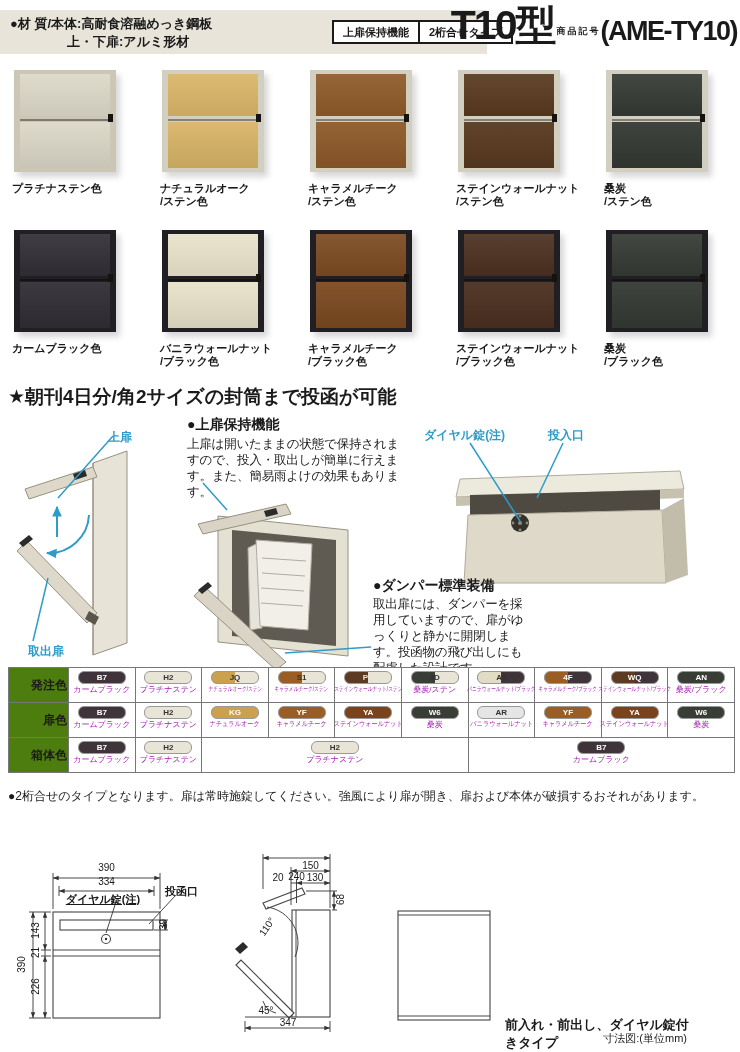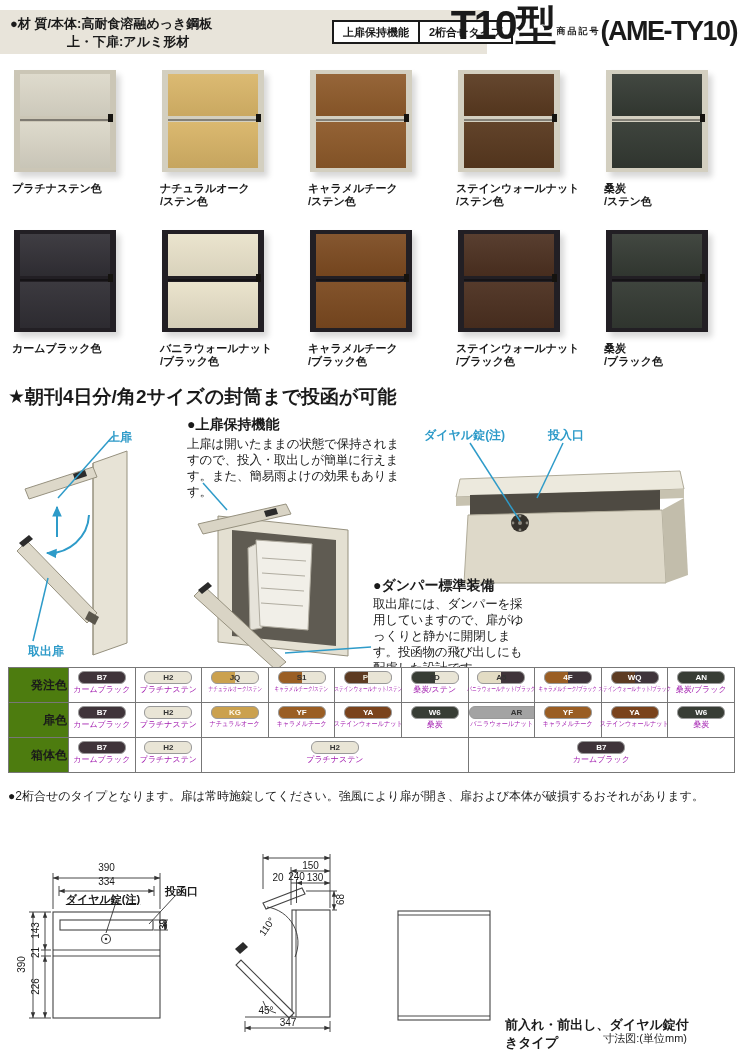--- a/index.html
+++ b/index.html
@@ -404,21 +404,21 @@
               <span>ステインウォールナット</span>
             </div>
           </td>
           <td>
             <div class="pill" style="background: rgb(56, 61, 53); color: rgb(255, 255, 255);">W6</div>
             <div class="cname">
               <span>桑炭</span>
             </div>
           </td>
           <td>
-            <div class="pill" style="background: #a3a3a3; color: rgb(51, 51, 51); padding-left: 24px;">AR</div>
+            <div class="pill" style="background: #e5e5e5; color: rgb(51, 51, 51);">AR</div>
             <div class="cname s7">
               <span>バニラウォールナット</span>
             </div>
           </td>
           <td>
             <div class="pill" style="background: rgb(154, 94, 36); color: rgb(255, 255, 255);">YF</div>
             <div class="cname s7">
               <span>キャラメルチーク</span>
             </div>
           </td>

